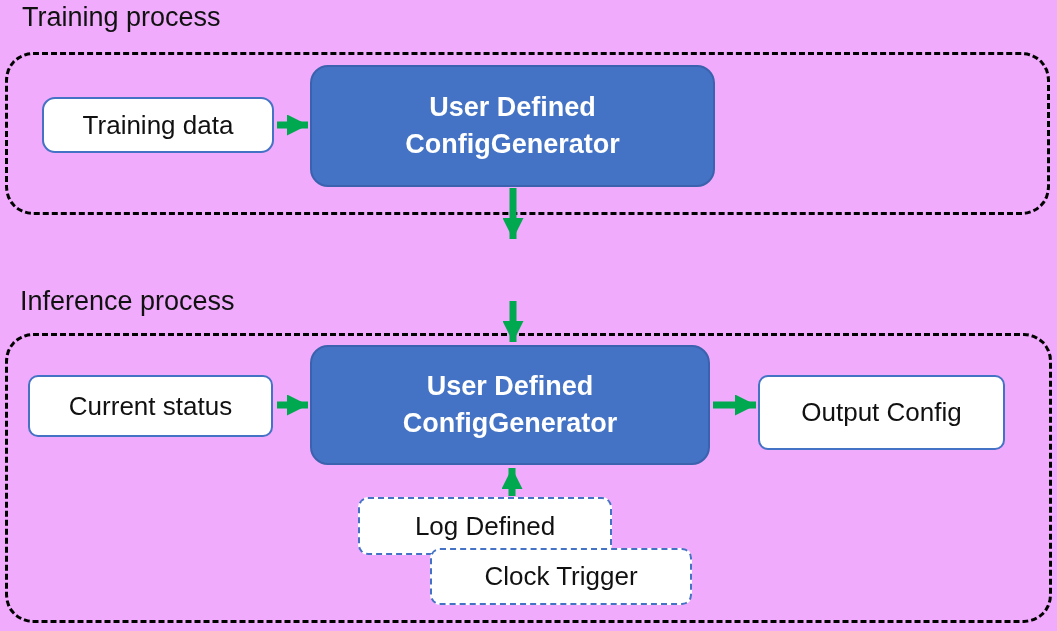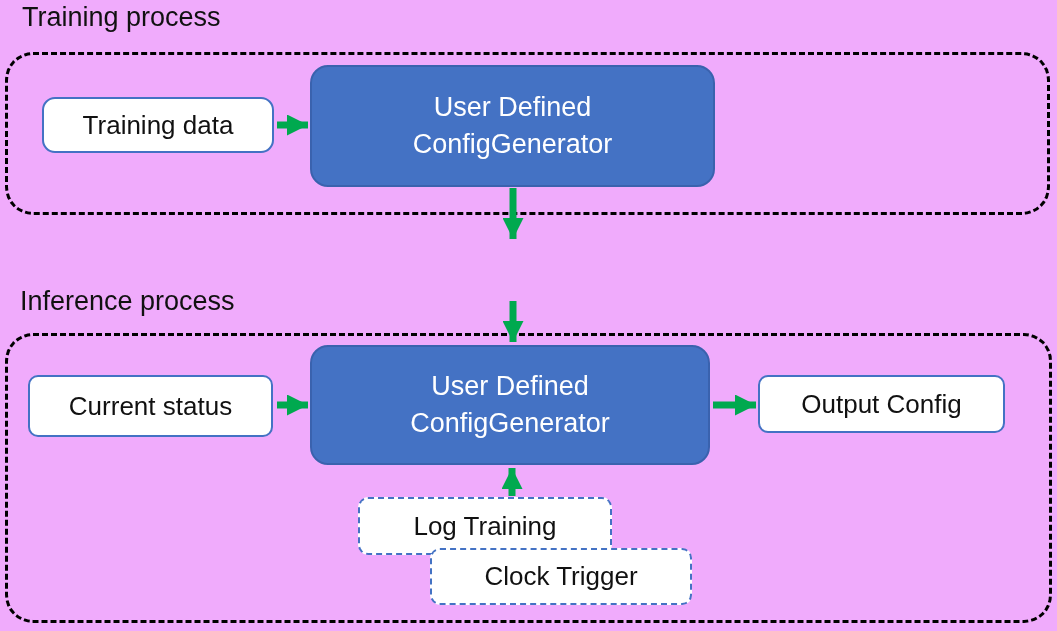--- a/index.html
+++ b/index.html
@@ -48,20 +48,21 @@
     border-radius: 10px;
   }
   .node-blue {
     background: var(--node-fill-blue);
     border: 2px solid var(--blue-box-edge);
     border-radius: 18px;
     color: var(--text-on-blue);
     font-size: 27px;
     flex-direction: column;
     line-height: 37px;
+    font-weight: bold;
   }
   .node-dashed-blue {
     border: 2px dashed var(--node-border-blue);
     border-radius: 10px;
   }
   .arrow-overlay {
     position: absolute;
     left: 0; top: 0;
     width: 1057px;
     height: 631px;
@@ -72,21 +73,21 @@
   
   #training-label   { left: 22px;  top: 2px; }
   #training-box     { left: 5px;   top: 52px;  width: 1045px; height: 163px; }
   #training-data    { left: 42px;  top: 97px;  width: 232px;  height: 56px; border-radius: 13px; }
   #generator-train  { left: 310px; top: 65px;  width: 405px;  height: 122px; }
   #checkpoint       { left: 395px; top: 242px; width: 237px;  height: 58px; }
   #inference-label  { left: 20px;  top: 286px; }
   #inference-box    { left: 5px;   top: 333px; width: 1047px; height: 290px; }
   #current-status   { left: 28px;  top: 375px; width: 245px;  height: 62px; }
   #generator-infer  { left: 310px; top: 345px; width: 400px;  height: 120px; }
-  #output-config    { left: 758px; top: 375px; width: 247px;  height: 58px; }
+  #output-config    { left: 758px; top: 375px; width: 247px;  height: 75px; }
   #log-trigger      { left: 358px; top: 497px; width: 254px;  height: 58px; z-index: 10; }
   #clock-trigger    { left: 430px; top: 548px; width: 262px;  height: 57px; z-index: 20; }
 </style>
 </head>
 <body>
 
 <div class="page">
 
   <div class="section-label" id="training-label">Training process</div>
 
@@ -106,21 +107,21 @@
 
   <div class="node node-white" id="current-status">Current status</div>
 
   <div class="node node-blue" id="generator-infer">
     <div>User Defined</div>
     <div>ConfigGenerator</div>
   </div>
 
   <div class="node node-white" id="output-config">Output Config</div>
 
-  <div class="node node-dashed-blue" id="log-trigger">Log Training</div>
+  <div class="node node-dashed-blue" id="log-trigger">Log Defined</div>
 
   <div class="node node-dashed-blue" id="clock-trigger">Clock Trigger</div>
 
   <svg class="arrow-overlay" width="1057" height="631" viewBox="0 0 1057 631" xmlns="http://www.w3.org/2000/svg">
     <defs>
       <marker id="ah" viewBox="0 0 10 10" refX="10" refY="5" markerWidth="3" markerHeight="3" orient="auto-start-reverse">
         <path d="M0,0 L10,5 L0,10 z" fill="currentColor"></path>
       </marker>
     </defs>
     <line x1="277" y1="125" x2="308" y2="125" stroke="currentColor" stroke-width="7" marker-end="url(#ah)"></line>

